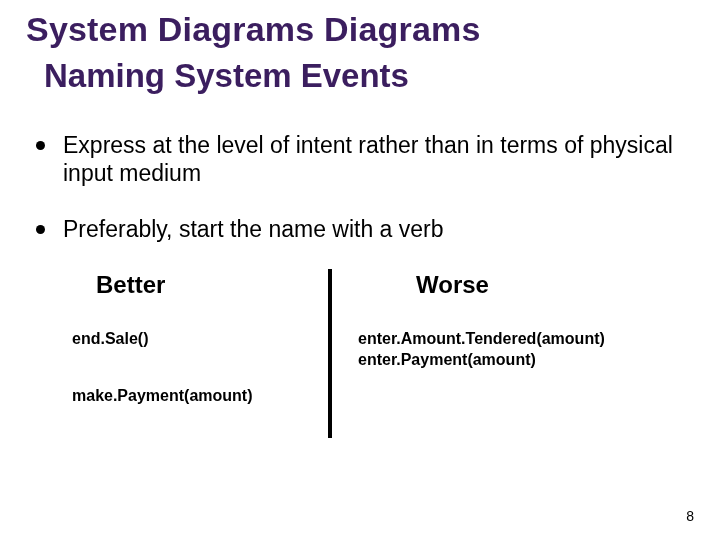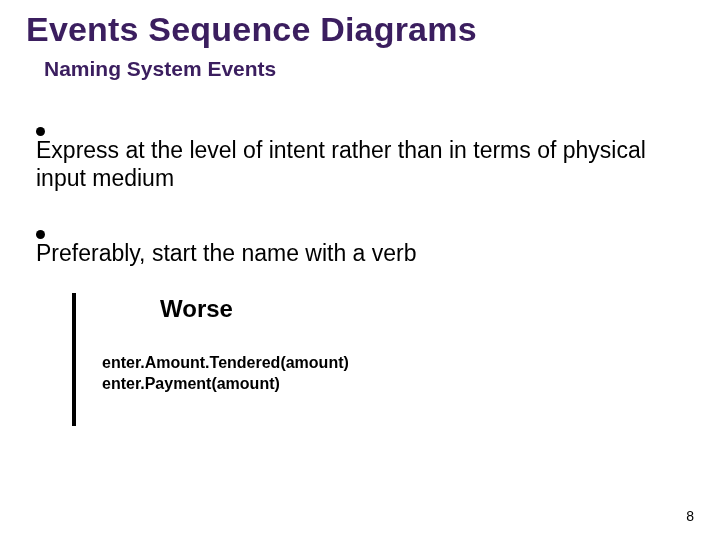--- a/index.html
+++ b/index.html
@@ -1,54 +1,59 @@
 <!DOCTYPE html>
 <html><head>
 <meta charset="utf-8">
 <style>
   * { margin: 0; padding: 0; box-sizing: border-box; }
   html, body { width: 720px; height: 540px; background: #fff; font-family: Arial, Helvetica, sans-serif; color: #000; }
   .slide { position: relative; width: 720px; height: 540px; padding: 10px 26px 0 26px; }
   .title { font-size: 34px; font-weight: bold; color: #3b1e5f; letter-spacing: 0.2px; margin-bottom: 8px; }
-  .subtitle { font-size: 21px; font-weight: bold; color: #3b1e5f; margin-left: 18px; margin-bottom: 36px; }
+  .subtitle { font-size: 33px; font-weight: bold; color: #3b1e5f; margin-left: 18px; margin-bottom: 36px; }
   .bullets { list-style: none; margin-left: 10px; }
-  .bullets li { display: flex; align-items: flex-start; margin-bottom: 28px; flex-direction: column; }
+  .bullets li { display: flex; align-items: flex-start; margin-bottom: 28px; }
   .dot { width: 9px; height: 9px; border-radius: 50%; background: #000; flex: 0 0 auto; margin-top: 10px; margin-right: 18px; }
   .bullet-text { font-size: 23px; line-height: 1.22; max-width: 610px; }
   .compare { display: flex; margin-top: 14px; margin-left: 46px; }
   .col { display: flex; flex-direction: column; }
   .col.better { width: 256px; }
   .col.worse  { width: 300px; }
   .col-head { font-size: 24px; font-weight: bold; margin-bottom: 30px; }
   .col.better .col-head { margin-left: 24px; }
   .col.worse  .col-head { margin-left: 58px; }
   .item { font-size: 16px; font-weight: bold; line-height: 1.28; margin-bottom: 36px; }
   .divider { width: 4px; background: #000; margin: -2px 26px 4px 0; align-self: stretch; }
   .pagenum { position: absolute; bottom: 16px; right: 26px; font-size: 14px; }
 </style>
 </head>
 <body>
 
 <div class="slide">
 
-  <div class="title">Events Sequence Diagrams</div>
+  <div class="title">System Diagrams Diagrams</div>
   <div class="subtitle">Naming System Events</div>
 
   <ul class="bullets">
     <li>
       <span class="dot"></span>
       <span class="bullet-text">Express at the level of intent rather than in terms of physical input medium</span>
     </li>
     <li>
       <span class="dot"></span>
       <span class="bullet-text">Preferably, start the name with a verb</span>
     </li>
   </ul>
 
   <div class="compare">
+    <div class="col better">
+      <div class="col-head">Better</div>
+      <div class="item">end.Sale()</div>
+      <div class="item">make.Payment(amount)</div>
+    </div>
     <div class="divider"></div>
     <div class="col worse">
       <div class="col-head">Worse</div>
       <div class="item">enter.Amount.Tendered(amount)
 enter.Payment(amount)</div>
     </div>
   </div>
 
   <div class="pagenum">8</div>
 </div>

